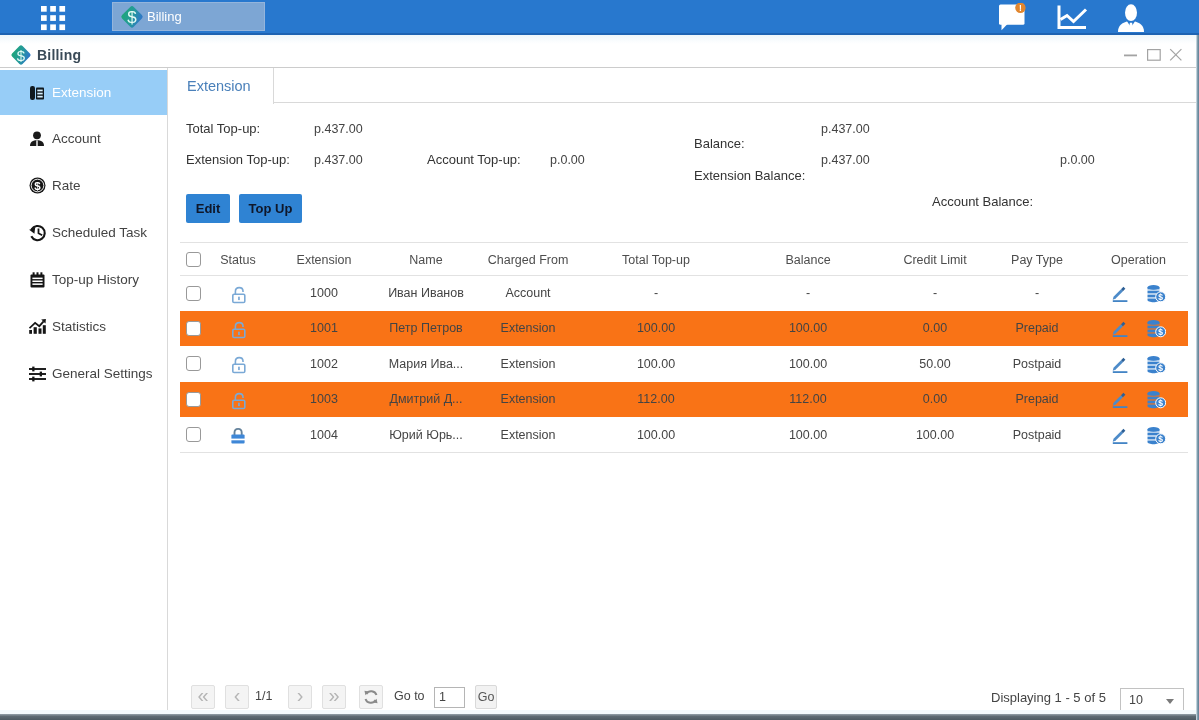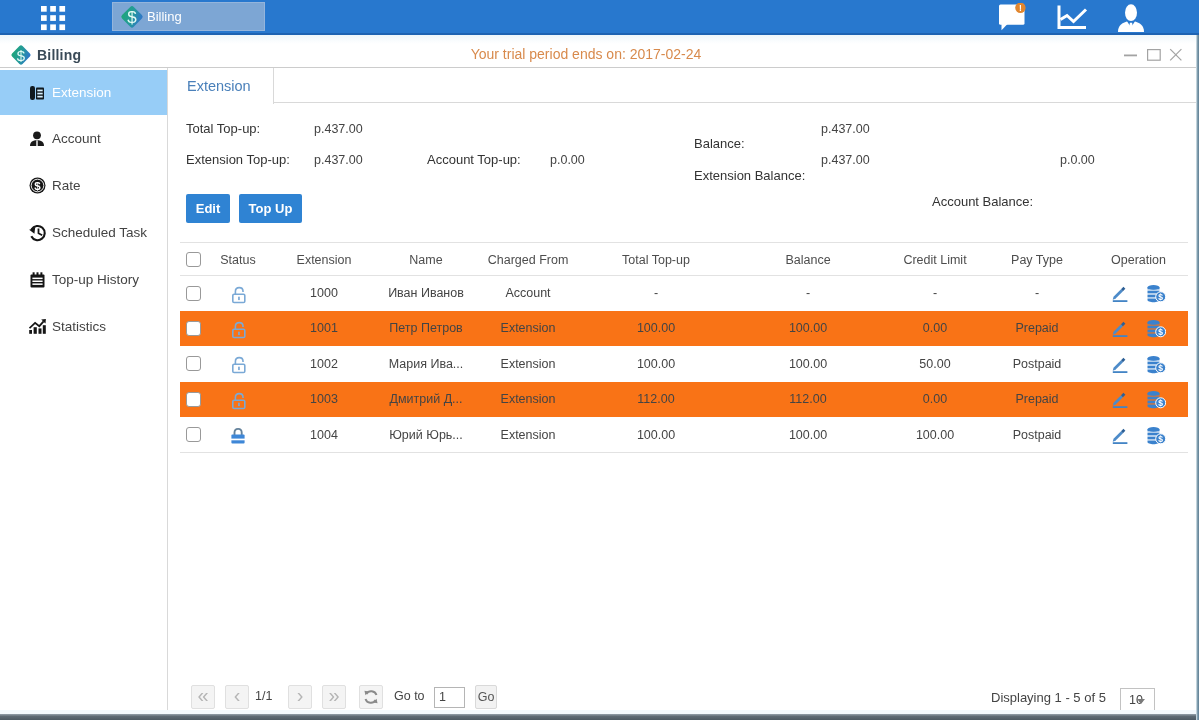--- a/index.html
+++ b/index.html
@@ -23,39 +23,39 @@
 .sbitem { height:47px; display:flex; align-items:center; font-size:13.5px; color:#434343; }
 .sbitem .ic { width:22px; margin-left:26px; display:flex; justify-content:center; }
 .sbitem .tx { margin-left:4px; }
 .sbitem.sel { background:#97cdf7; color:#fff; margin-top:2px; height:45px; }
 
 #content { position:absolute; left:169px; top:68px; width:1028px; height:647px; background:#fff; }
 #tabrow { position:absolute; left:0; top:0; width:1028px; height:35px; border-bottom:1px solid #d9d9d9; }
 #activetab { position:absolute; left:0; top:0; width:105px; height:36px; background:#fff; border-right:1px solid #d9d9d9; font-size:14.5px; color:#4a80ba; line-height:36px; padding-left:18px; }
 .lbl { position:absolute; font-size:13px; font-weight:normal; color:#333; }
 .val { position:absolute; font-size:12.5px; color:#444; }
-.btn { position:absolute; top:126px; height:29px; background:#2f83d3; color:#ffffff; font-size:13px; font-weight:bold; border:none; border-radius:2px; text-align:center; line-height:29px; }
+.btn { position:absolute; top:126px; height:29px; background:#2f83d3; color:#0f172a; font-size:13px; font-weight:bold; border:none; border-radius:2px; text-align:center; line-height:29px; }
 
 #tbl { position:absolute; left:11px; top:174px; width:1008px; border-collapse:collapse; table-layout:fixed; }
 #tbl th { font-weight:normal; font-size:12.5px; color:#4d4d4d; height:32.5px; padding-top:2px; border-top:1px solid #e2e2e2; border-bottom:1px solid #e2e2e2; text-align:center; }
 #tbl td { font-size:12.5px; color:#444; height:35.5px; text-align:center; vertical-align:middle; }
 #tbl td.lk-o svg, #tbl td.lk-c svg { position:relative; top:3px; }
 #tbl td.ops { padding-right:8px; }
 #tbl th:last-child { padding-right:7px; }
 #tbl td.ops svg { position:relative; top:2px; }
 #tbl tr.alt { background:#f97316; }
 #tbl tbody tr:last-child td { border-bottom:1px solid #e2e2e2; }
 .cb { width:15px; height:15px; border:1px solid #999; border-radius:3px; background:#fff; display:inline-block; vertical-align:middle; }
 .cbcell { text-align:left !important; padding-left:6px; }
 
 .pgbtn { position:absolute; top:617px; width:24px; height:24px; background:#f4f4f4; border:1px solid #e0e0e0; border-radius:2px; text-align:center; color:#b5b5b5; font-size:20px; line-height:19px; }
 .pgtxt { position:absolute; font-size:12.5px; color:#444; }
 #goin { position:absolute; left:265px; top:619px; width:31px; height:21px; border:1px solid #b5b5b5; font-size:12.5px; color:#444; padding-left:4px; line-height:19px; background:#fff; }
 #gobtn { position:absolute; left:306px; top:617px; width:22px; height:24px; background:#f2f2f2; border:1px solid #d9d9d9; border-radius:2px; text-align:center; font-size:12.5px; color:#555; line-height:22px; }
-#dd { position:absolute; left:951px; top:620px; width:35px; height:25px; border:1px solid #c2c2c2; background:#fff; font-size:12.5px; color:#444; line-height:23px; padding-left:8px; }
+#dd { position:absolute; left:951px; top:620px; width:64px; height:25px; border:1px solid #c2c2c2; background:#fff; font-size:12.5px; color:#444; line-height:23px; padding-left:8px; }
 #dd .arr { position:absolute; right:9px; top:10px; width:0; height:0; border-left:4.5px solid transparent; border-right:4.5px solid transparent; border-top:5.5px solid #7a7a7a; }
 
 #bottomband { position:absolute; left:0; top:714px; width:1199px; height:6px; background:linear-gradient(#94a1aa 0%, #5d6a73 40%, #4d5a63 100%); }
 #lightstrip { position:absolute; left:0; top:710px; width:1199px; height:4px; background:#f2f9fc; }
 #rightedge { position:absolute; left:1196px; top:35px; width:3px; height:685px; background:linear-gradient(90deg,#e8f4f9 0%, #8aa5b4 40%, #5c7d92 100%); }
 </style>
 </head>
 <body>
 <div id="win">
   <div id="topbar">
@@ -114,21 +114,20 @@
               <stop offset="0" stop-color="#1ea57c"></stop>
               <stop offset="0.5" stop-color="#259a9b"></stop>
               <stop offset="1" stop-color="#2e78c6"></stop>
             </linearGradient>
           </defs>
           <rect x="3.6" y="3.6" width="14.8" height="14.8" rx="2.2" transform="rotate(45 11 11)" fill="url(#dg2)"></rect>
           <text x="11" y="16.5" text-anchor="middle" font-size="15" fill="#e6fcf6">$</text>
         </svg>
       <b>Billing</b>
     </div>
-    <div id="trial">Your trial period ends on: 2017-02-24</div>
     <svg class="winbtn" style="left:1124px;top:18.5px;" width="13" height="3">
         <rect width="13" height="1.8" y="0.5" fill="#a3a3a3"></rect>
       </svg>
     <svg class="winbtn" style="left:1147px;top:13.5px;" width="14" height="12">
         <rect x="0.6" y="0.6" width="12.6" height="10.6" fill="none" stroke="#a3a3a3" stroke-width="1.2"></rect>
       </svg>
     <svg class="winbtn" style="left:1169px;top:13px;" width="14" height="14">
         <g stroke="#a3a3a3" stroke-width="1.2">
           <line x1="1.2" y1="1.2" x2="12.4" y2="12.4"></line>
           <line x1="12.4" y1="1.2" x2="1.2" y2="12.4"></line>
@@ -208,20 +207,37 @@
               <rect x="0.2" y="11" width="2.8" height="3.8"></rect>
               <rect x="4.6" y="8.2" width="3.2" height="6.6"></rect>
               <rect x="9.5" y="9.4" width="3" height="5.4"></rect>
               <rect x="13.8" y="6.2" width="3" height="8.6"></rect>
             </g>
             <path d="M0.5,9.2 L6.1,3.9 L10.3,7.2 L14.6,2.3" fill="none" stroke="#151515" stroke-width="1.8"></path>
             <path d="M12.2,0.4 L16.9,0 L16.5,4.6 Z" fill="#151515"></path>
           </svg>
         </span>
         <span class="tx">Statistics</span>
+      </div>
+    <div class="sbitem">
+        <span class="ic">
+          <svg width="17" height="16" viewBox="0 0 17 16">
+            <g stroke="#151515" stroke-width="1.9">
+              <line x1="0" y1="3" x2="17" y2="3"></line>
+              <line x1="0" y1="8" x2="17" y2="8"></line>
+              <line x1="0" y1="13" x2="17" y2="13"></line>
+            </g>
+            <g fill="#151515">
+              <rect x="3.2" y="0.6" width="2.3" height="4.8"></rect>
+              <rect x="10.7" y="5.6" width="2.3" height="4.8"></rect>
+              <rect x="3.2" y="10.6" width="2.3" height="4.8"></rect>
+            </g>
+          </svg>
+        </span>
+        <span class="tx">General Settings</span>
       </div>
   </div>
 
   <div id="content">
     <div id="tabrow">
         <div id="activetab">Extension</div>
       </div>
 
     <span class="lbl" style="left:17px;top:53px;">Total Top-up:</span>
     <span class="val" style="left:145px;top:53.5px;">p.437.00</span>

